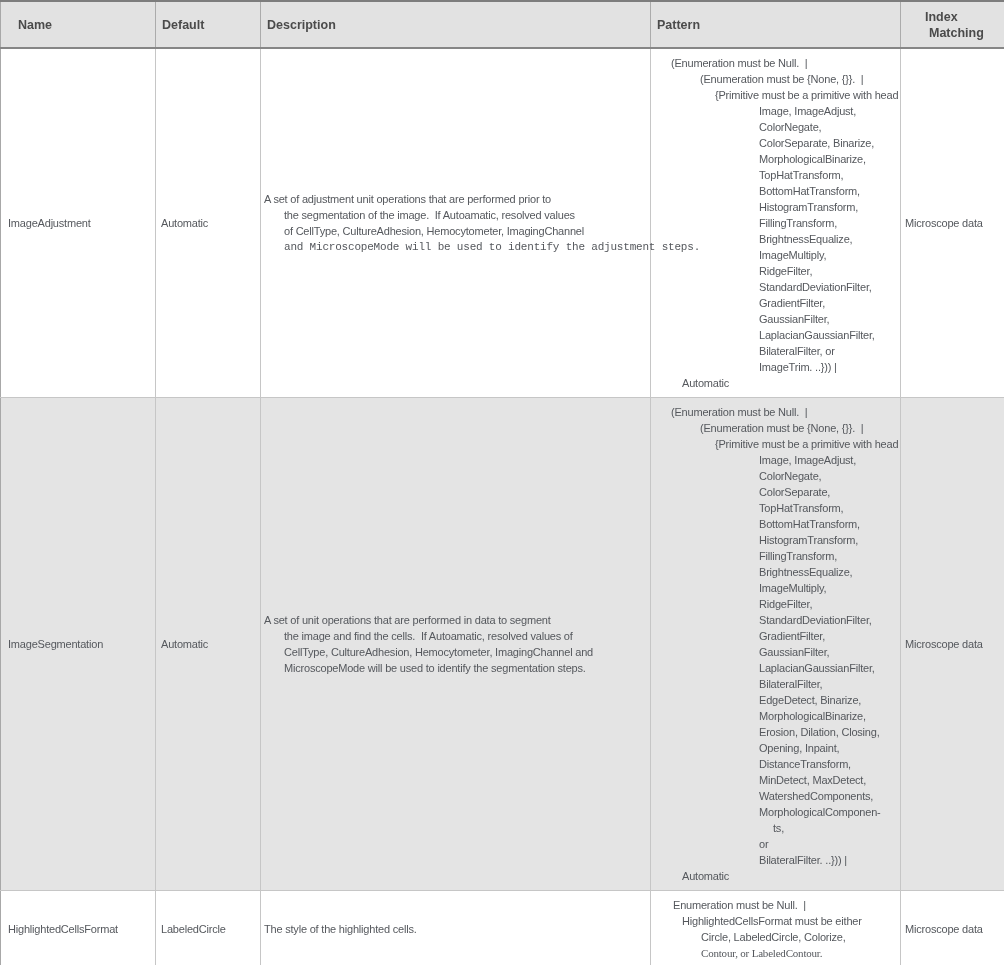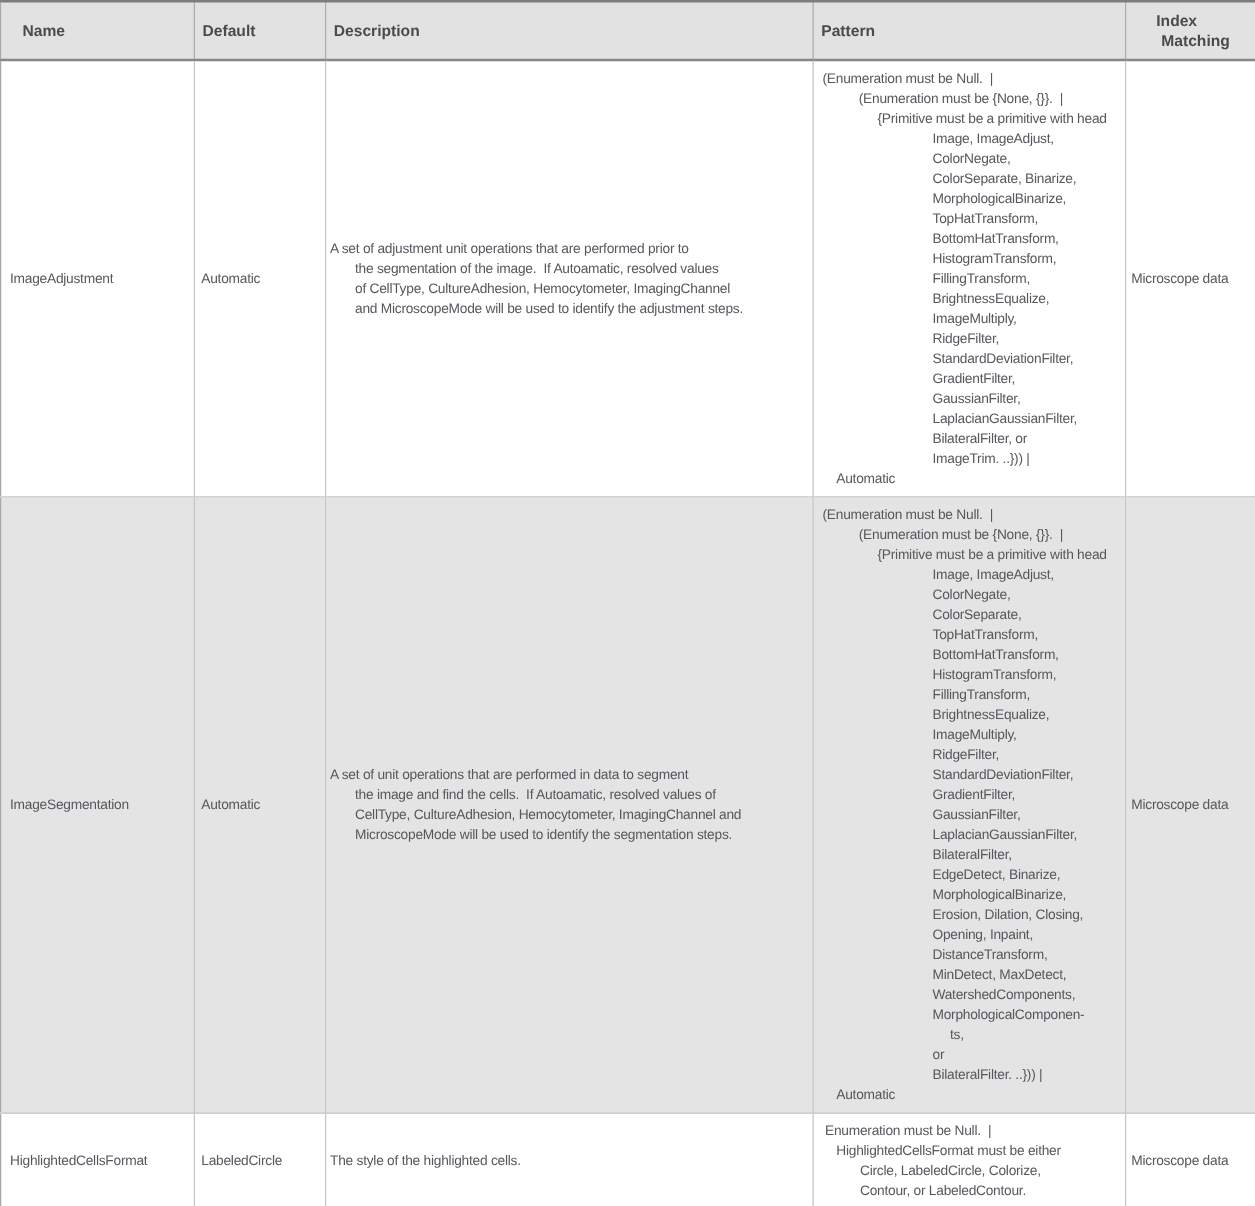--- a/index.html
+++ b/index.html
@@ -42,21 +42,21 @@
   td{
     vertical-align:middle;
     border-right:1px solid var(--border-light);
     border-bottom:1px solid var(--border-light);
     padding:6px 3px;
     line-height:16px;
   }
   td.c1{padding-left:7px;}
   td.c2{padding-left:5px;}
   td.c3{padding-left:3px;}
-  td.c4{padding-left:7px;}
+  td.c4{padding-left:20px;}
   td.c5{padding-left:4px;margin-top:34px;}
   tr.alt td{background:var(--alt-row-bg);}
   .line{white-space:pre;line-height:16px;}
   th .line{line-height:16px;}
 </style>
 </head>
 <body>
 
 <table class="options">
   <colgroup>
@@ -79,21 +79,21 @@
     </tr>
   </thead>
   <tbody>
       <tr>
         <td class="c1">ImageAdjustment</td>
         <td class="c2">Automatic</td>
         <td class="c3">
           <div class="line" style="padding-left: 0px;">A set of adjustment unit operations that are performed prior to</div>
           <div class="line" style="padding-left: 20px;">the segmentation of the image.  If Autoamatic, resolved values</div>
           <div class="line" style="padding-left: 20px;">of CellType, CultureAdhesion, Hemocytometer, ImagingChannel</div>
-          <div class="line" style="padding-left: 20px;">and MicroscopeMode will be used to identify the adjustment steps.</div>
+          <div class="line" style="padding-left: 20px; font-family: Liberation Mono, monospace;">and MicroscopeMode will be used to identify the adjustment steps.</div>
         </td>
         <td class="c4">
           <div class="line" style="padding-left: 0px;">(Enumeration must be Null.  |</div>
           <div class="line" style="padding-left: 29px;">(Enumeration must be {None, {}}.  |</div>
           <div class="line" style="padding-left: 44px;">{Primitive must be a primitive with head</div>
           <div class="line" style="padding-left: 88px;">Image, ImageAdjust,</div>
           <div class="line" style="padding-left: 88px;">ColorNegate,</div>
           <div class="line" style="padding-left: 88px;">ColorSeparate, Binarize,</div>
           <div class="line" style="padding-left: 88px;">MorphologicalBinarize,</div>
           <div class="line" style="padding-left: 88px;">TopHatTransform,</div>
@@ -159,18 +159,18 @@
       <tr>
         <td class="c1">HighlightedCellsFormat</td>
         <td class="c2">LabeledCircle</td>
         <td class="c3">
           <div class="line" style="padding-left: 0px;">The style of the highlighted cells.</div>
         </td>
         <td class="c4">
           <div class="line" style="padding-left: 2px;">Enumeration must be Null.  |</div>
           <div class="line" style="padding-left: 11px;">HighlightedCellsFormat must be either</div>
           <div class="line" style="padding-left: 30px;">Circle, LabeledCircle, Colorize,</div>
-          <div class="line" style="padding-left: 30px;">Contour, or LabeledContour.</div>
+          <div class="line" style="padding-left: 30px; font-family: Liberation Serif, serif;">Contour, or LabeledContour.</div>
         </td>
         <td class="c5">Microscope data</td>
       </tr>
     </tbody>
 </table>
 
 </body></html>

